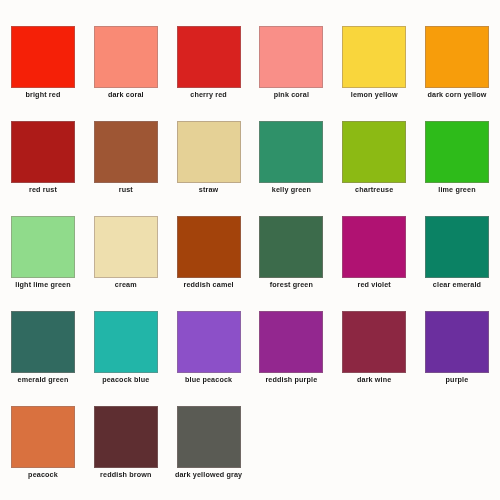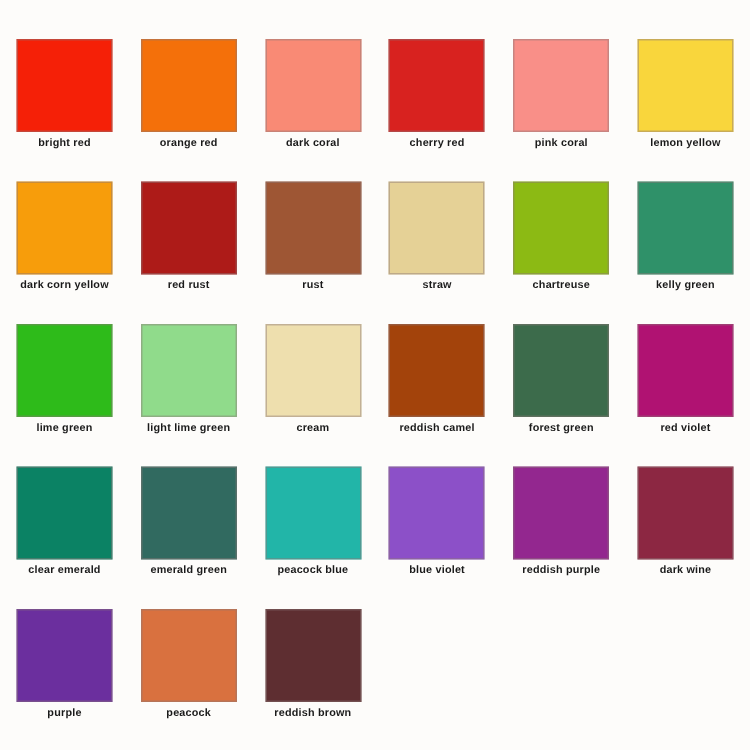--- a/index.html
+++ b/index.html
@@ -63,24 +63,20 @@
 </head>
 <body>
 
 <div id="palette-sheet">
   <div class="swatch-grid">
       <div class="swatch-cell">
         <div class="swatch-chip" style="background-color: rgb(245, 32, 7);"></div>
         <div class="swatch-label">bright red</div>
       </div>
       <div class="swatch-cell">
-        <div class="swatch-chip" style="background-color: rgb(244, 112, 10);"></div>
-        <div class="swatch-label">orange red</div>
-      </div>
-      <div class="swatch-cell">
         <div class="swatch-chip" style="background-color: rgb(249, 138, 117);"></div>
         <div class="swatch-label">dark coral</div>
       </div>
       <div class="swatch-cell">
         <div class="swatch-chip" style="background-color: rgb(216, 34, 31);"></div>
         <div class="swatch-label">cherry red</div>
       </div>
       <div class="swatch-cell">
         <div class="swatch-chip" style="background-color: rgb(249, 143, 136);"></div>
         <div class="swatch-label">pink coral</div>
@@ -99,26 +95,26 @@
       </div>
       <div class="swatch-cell">
         <div class="swatch-chip" style="background-color: rgb(158, 86, 52);"></div>
         <div class="swatch-label">rust</div>
       </div>
       <div class="swatch-cell">
         <div class="swatch-chip" style="background-color: rgb(229, 209, 150);"></div>
         <div class="swatch-label">straw</div>
       </div>
       <div class="swatch-cell">
+        <div class="swatch-chip" style="background-color: rgb(47, 145, 105);"></div>
+        <div class="swatch-label">kelly green</div>
+      </div>
+      <div class="swatch-cell">
         <div class="swatch-chip" style="background-color: rgb(140, 186, 20);"></div>
         <div class="swatch-label">chartreuse</div>
-      </div>
-      <div class="swatch-cell">
-        <div class="swatch-chip" style="background-color: rgb(47, 145, 105);"></div>
-        <div class="swatch-label">kelly green</div>
       </div>
       <div class="swatch-cell">
         <div class="swatch-chip" style="background-color: rgb(46, 187, 26);"></div>
         <div class="swatch-label">lime green</div>
       </div>
       <div class="swatch-cell">
         <div class="swatch-chip" style="background-color: rgb(144, 219, 139);"></div>
         <div class="swatch-label">light lime green</div>
       </div>
       <div class="swatch-cell">
@@ -144,21 +140,21 @@
       <div class="swatch-cell">
         <div class="swatch-chip" style="background-color: rgb(49, 106, 96);"></div>
         <div class="swatch-label">emerald green</div>
       </div>
       <div class="swatch-cell">
         <div class="swatch-chip" style="background-color: rgb(34, 181, 168);"></div>
         <div class="swatch-label">peacock blue</div>
       </div>
       <div class="swatch-cell">
         <div class="swatch-chip" style="background-color: rgb(140, 80, 200);"></div>
-        <div class="swatch-label">blue violet</div>
+        <div class="swatch-label">blue peacock</div>
       </div>
       <div class="swatch-cell">
         <div class="swatch-chip" style="background-color: rgb(147, 39, 143);"></div>
         <div class="swatch-label">reddish purple</div>
       </div>
       <div class="swatch-cell">
         <div class="swatch-chip" style="background-color: rgb(140, 39, 66);"></div>
         <div class="swatch-label">dark wine</div>
       </div>
       <div class="swatch-cell">
@@ -166,14 +162,18 @@
         <div class="swatch-label">purple</div>
       </div>
       <div class="swatch-cell">
         <div class="swatch-chip" style="background-color: rgb(217, 113, 63);"></div>
         <div class="swatch-label">peacock</div>
       </div>
       <div class="swatch-cell">
         <div class="swatch-chip" style="background-color: rgb(94, 46, 49);"></div>
         <div class="swatch-label">reddish brown</div>
       </div>
+      <div class="swatch-cell">
+        <div class="swatch-chip" style="background-color: rgb(90, 91, 84);"></div>
+        <div class="swatch-label">dark yellowed gray</div>
+      </div>
     </div>
 </div>
 
 </body></html>

